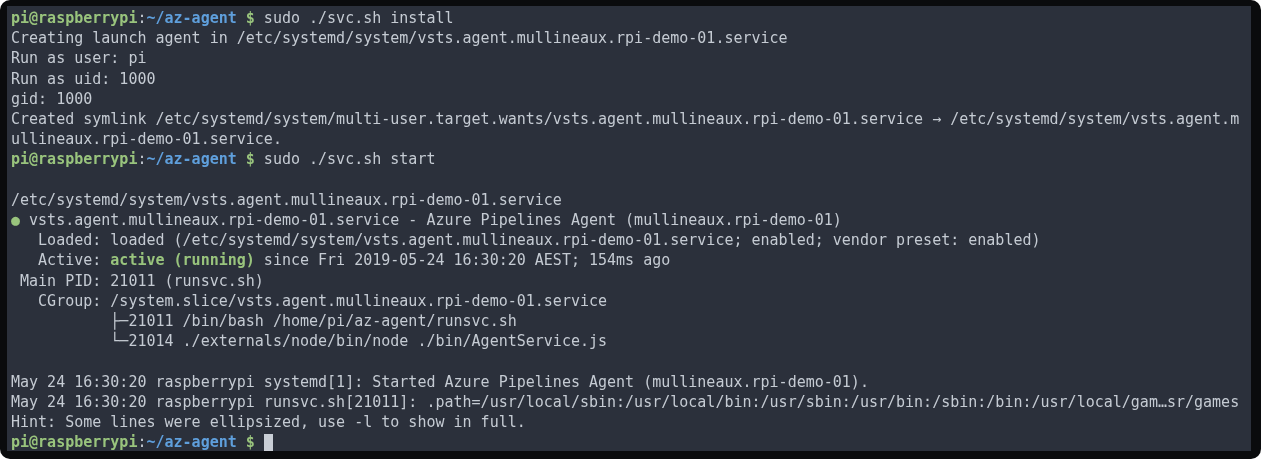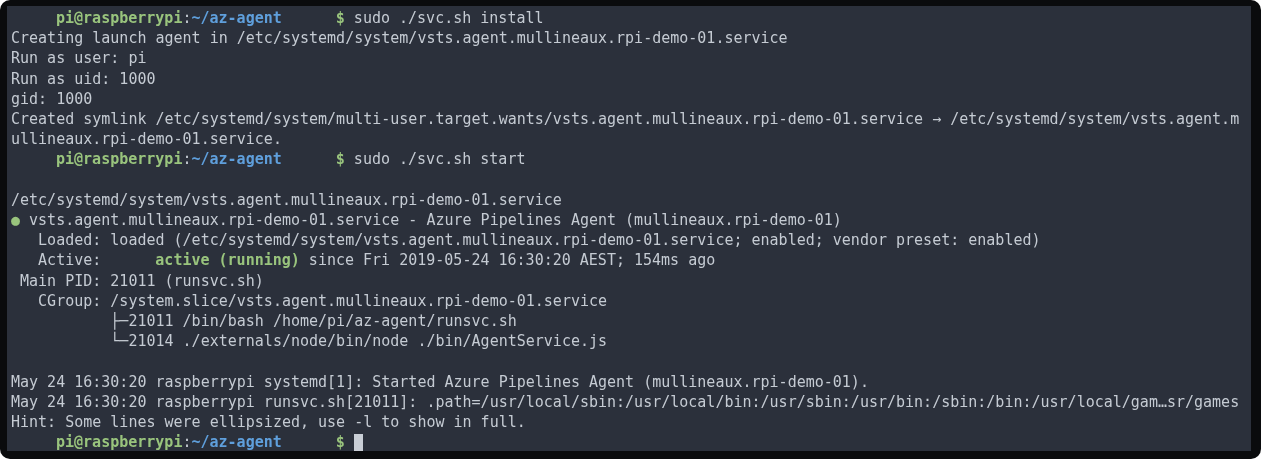--- a/index.html
+++ b/index.html
@@ -36,21 +36,21 @@
     font-size: 15px;
     line-height: 20.2px;
     color: var(--fg-color, #c5cbd3);
     white-space: pre;
   }
   .term-line {
     min-height: 20.2px;
   }
   .seg-fg { color: var(--fg-color, #c5cbd3); }
   .seg-green { color: var(--green-color, #99c47d); }
-  .seg-green-bold { color: var(--green-color, #99c47d); font-weight: bold; margin-left: 45px; }
+  .seg-green-bold { color: var(--green-color, #99c47d); font-weight: bold; }
   .seg-blue-bold { color: var(--blue-color, #5f9fdc); font-weight: bold; margin-top: 31px; }
   .block-cursor {
     display: inline-block;
     width: 9px;
     height: 17px;
     margin-left: 0px;
     background: var(--cursor-color, #c9ced6);
     vertical-align: text-bottom;
   }
 </style>

